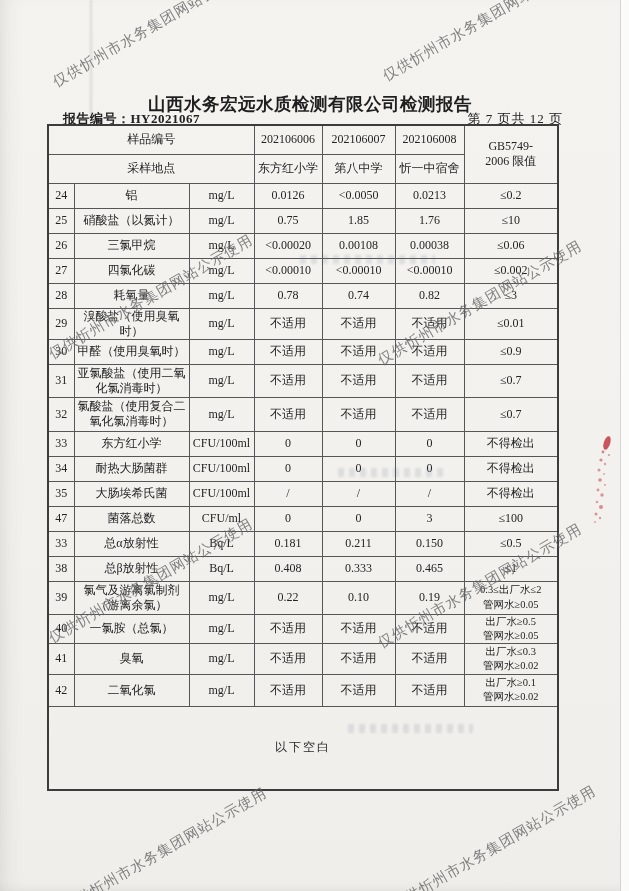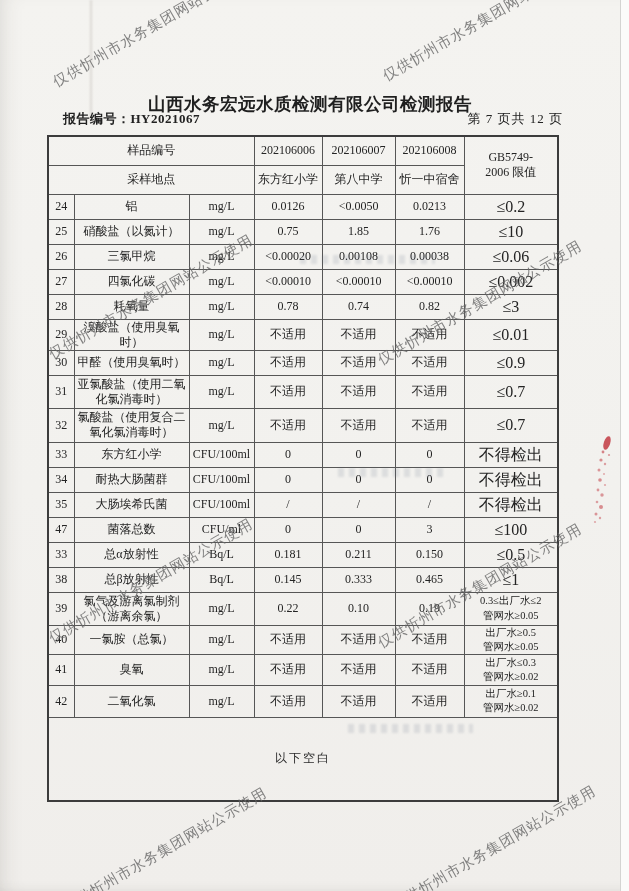--- a/index.html
+++ b/index.html
@@ -28,41 +28,41 @@
   .title{
     position:absolute;left:0;top:92px;width:620px;text-align:center;
     font-family:"Liberation Sans","DejaVu Sans",sans-serif;
     font-weight:700;font-size:17.5px;letter-spacing:.5px;color:#1f1f1f;
   }
   .meta{position:absolute;left:47px;top:110px;width:510px;height:20px;font-size:13px;color:#222;margin-left:16px;}
   .report-no{position:absolute;left:0;top:0;font-weight:700;letter-spacing:.5px;}
   .page-info{position:absolute;right:10px;top:0;letter-spacing:1px;font-family:Liberation Serif, serif;}
   
   table.report{
-    position:absolute;left:47px;top:135px;width:510px;
+    position:absolute;left:47px;top:124px;width:510px;
     border-collapse:collapse;table-layout:fixed;
     border:2px solid #3c3c3c;
     color:#242424;
     font-family:Liberation Serif, serif;
   }
   table.report td{
     border:1px solid #565656;
     text-align:center;vertical-align:middle;
     font-size:12px;line-height:1.25;
     padding:0 2px;overflow:hidden;
   }
   td.c-name{text-align:left;padding-left:6px;padding-right:2px;}
   td.c-unit{font-size:11px;letter-spacing:0;}
   td.limit-head{font-size:12.5px;line-height:1.9;}
   tr.hrow{height:29px;}
   td.blank-cell{
     height:82px;vertical-align:top;text-align:left;
     padding:13px 0 0 10px;font-size:12.5px;letter-spacing:2px;color:#2a2a2a;
   }
-  .limit-line{font-size:16px;}
+  .limit-line{font-size:12px;}
   .limit-line.small{font-size:10.5px;line-height:1.35;white-space:nowrap;}
   
   .wm{
     position:absolute;z-index:6;white-space:nowrap;
     font-family:"Liberation Sans","DejaVu Sans",sans-serif;
     font-size:14.5px;letter-spacing:1px;color:rgba(104,104,104,.82);
     transform:translate(-50%,-50%) rotate(-30deg);
     pointer-events:none;
   }
   .wm1{left:155px;top:25px;}
@@ -311,21 +311,21 @@
           <td>0.211</td>
           <td>0.150</td>
           <td>
             <div class="limit-line">≤0.5</div>
           </td>
         </tr>
         <tr style="height: 25px;">
           <td>38</td>
           <td class="c-name">总β放射性</td>
           <td class="c-unit">Bq/L</td>
-          <td>0.145</td>
+          <td>0.408</td>
           <td>0.333</td>
           <td>0.465</td>
           <td>
             <div class="limit-line">≤1</div>
           </td>
         </tr>
         <tr style="height: 33px;">
           <td>39</td>
           <td class="c-name">氯气及游离氯制剂（游离余氯）</td>
           <td class="c-unit">mg/L</td>

